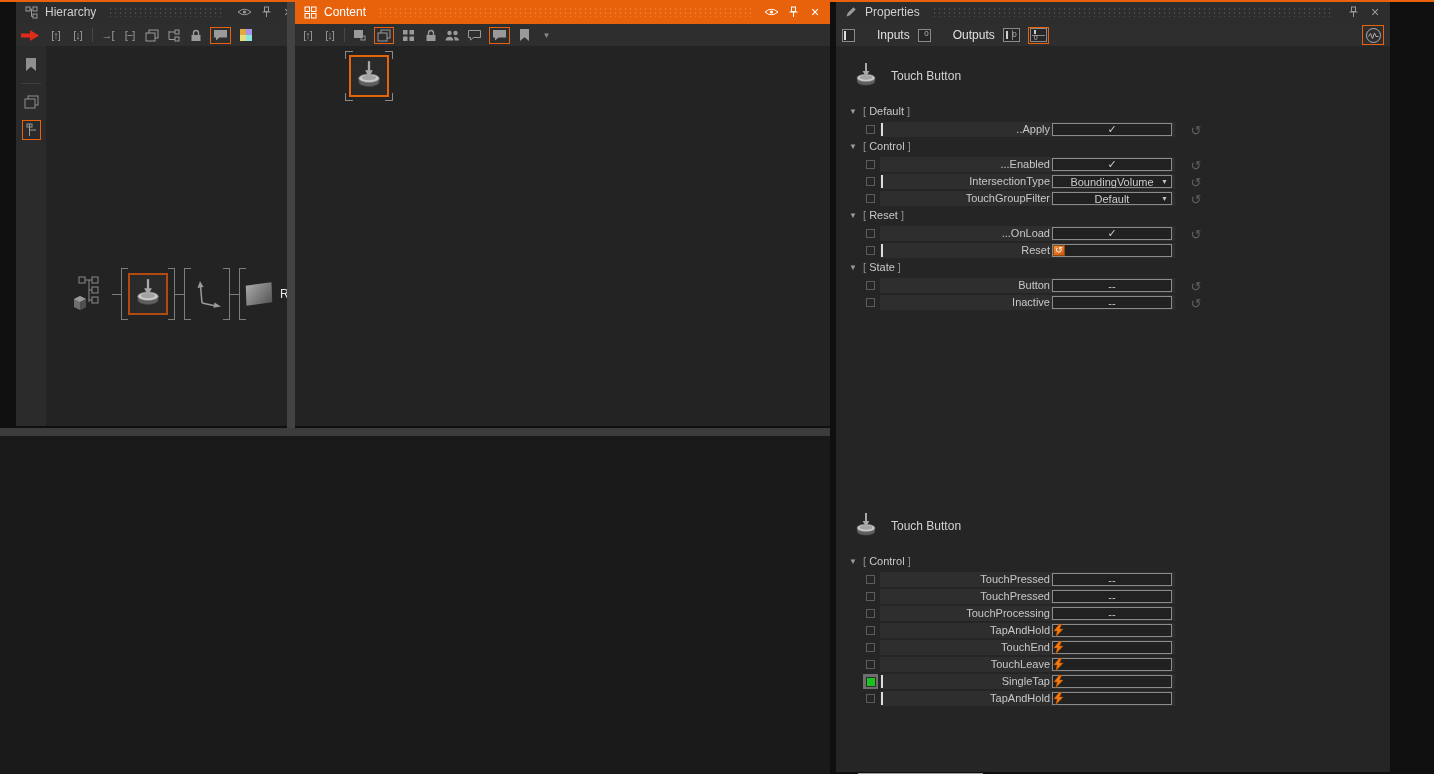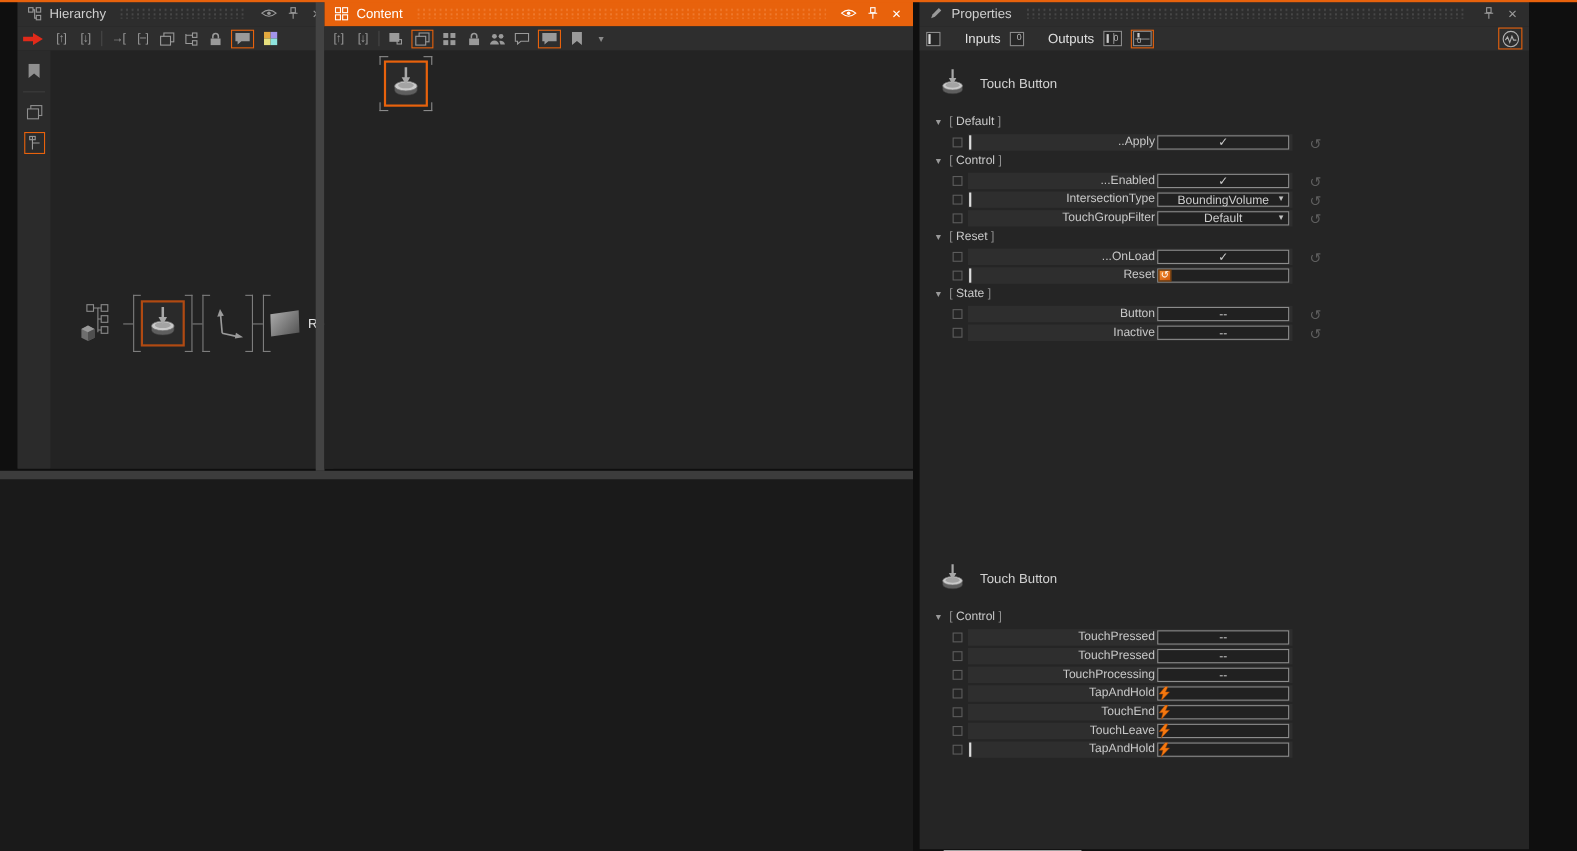--- a/index.html
+++ b/index.html
@@ -640,20 +640,34 @@
         <div class="rbody">
           <span class="rlabel">TouchLeave</span>
           <span class="rfield left">
               <svg width="11" height="13">
                 <path d="M6.4 0 0.8 7h3.4L2.6 13 10.2 5H6.6L8.8 0z" fill="#f5780f" stroke="#a34605" stroke-width=".5"></path>
               </svg>
             </span>
         </div>
       </div>
       <div class="prow">
+        <span class="cbwrap hl">
+            <span class="cb"></span>
+          </span>
+        <div class="rbody">
+            <span class="vbar"></span>
+          <span class="rlabel">SingleTap</span>
+          <span class="rfield left">
+              <svg width="11" height="13">
+                <path d="M6.4 0 0.8 7h3.4L2.6 13 10.2 5H6.6L8.8 0z" fill="#f5780f" stroke="#a34605" stroke-width=".5"></path>
+              </svg>
+            </span>
+        </div>
+      </div>
+      <div class="prow">
         <span class="cbwrap">
             <span class="cb"></span>
           </span>
         <div class="rbody">
             <span class="vbar"></span>
           <span class="rlabel">TapAndHold</span>
           <span class="rfield left">
               <svg width="11" height="13">
                 <path d="M6.4 0 0.8 7h3.4L2.6 13 10.2 5H6.6L8.8 0z" fill="#f5780f" stroke="#a34605" stroke-width=".5"></path>
               </svg>

